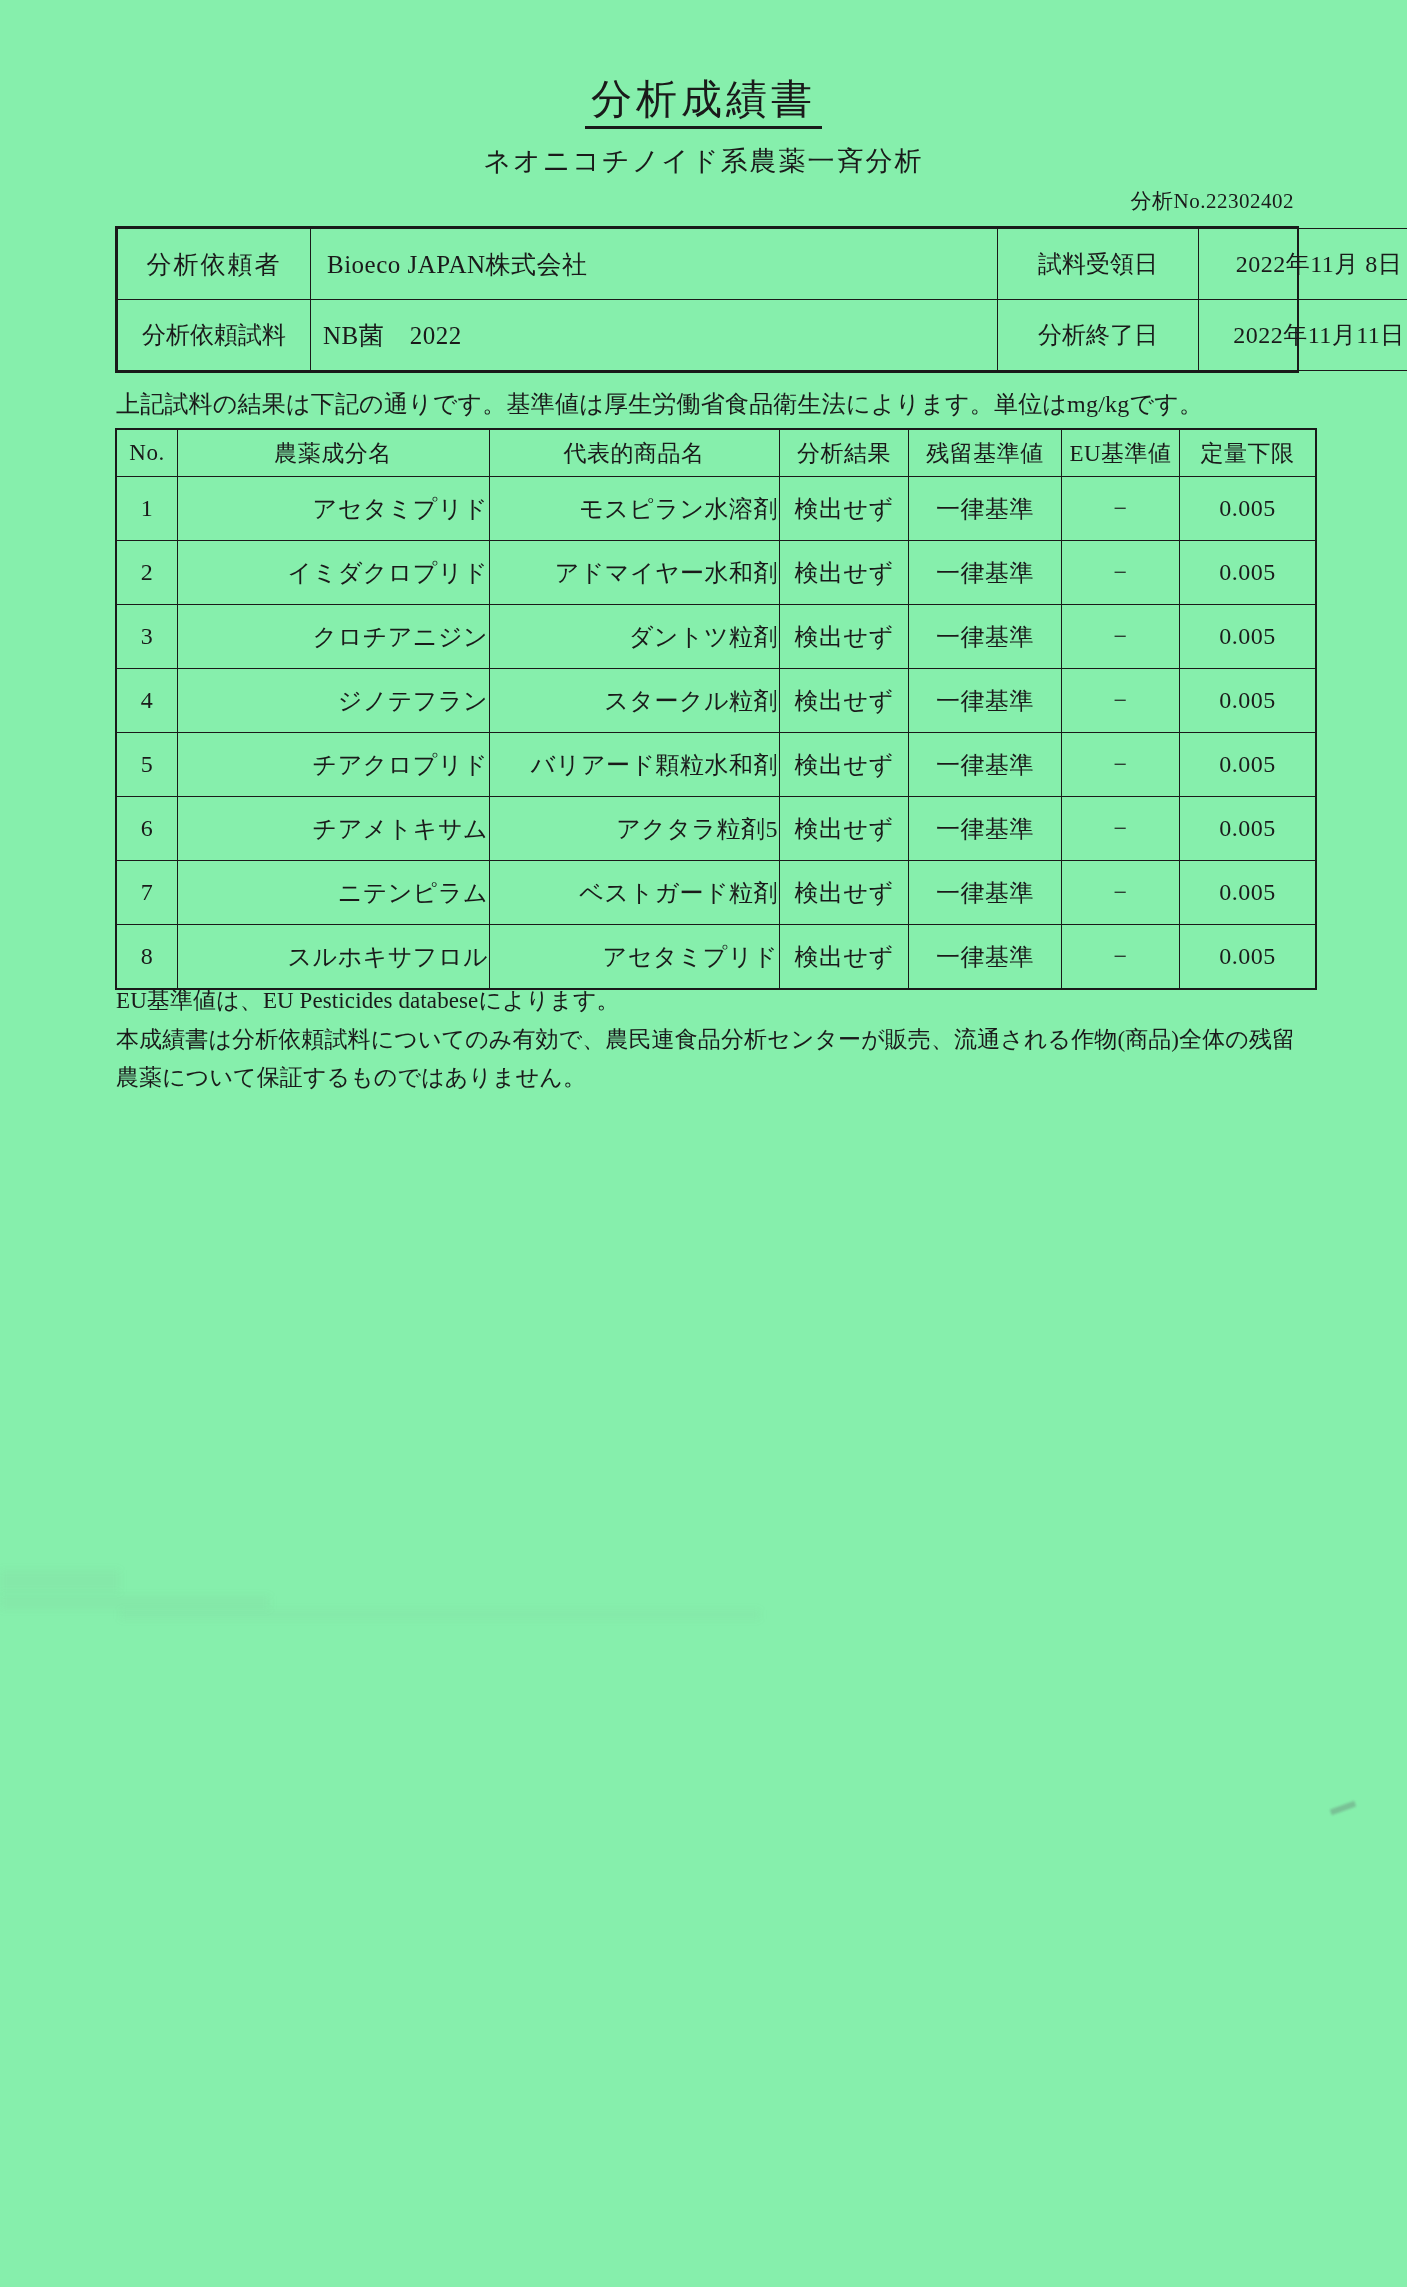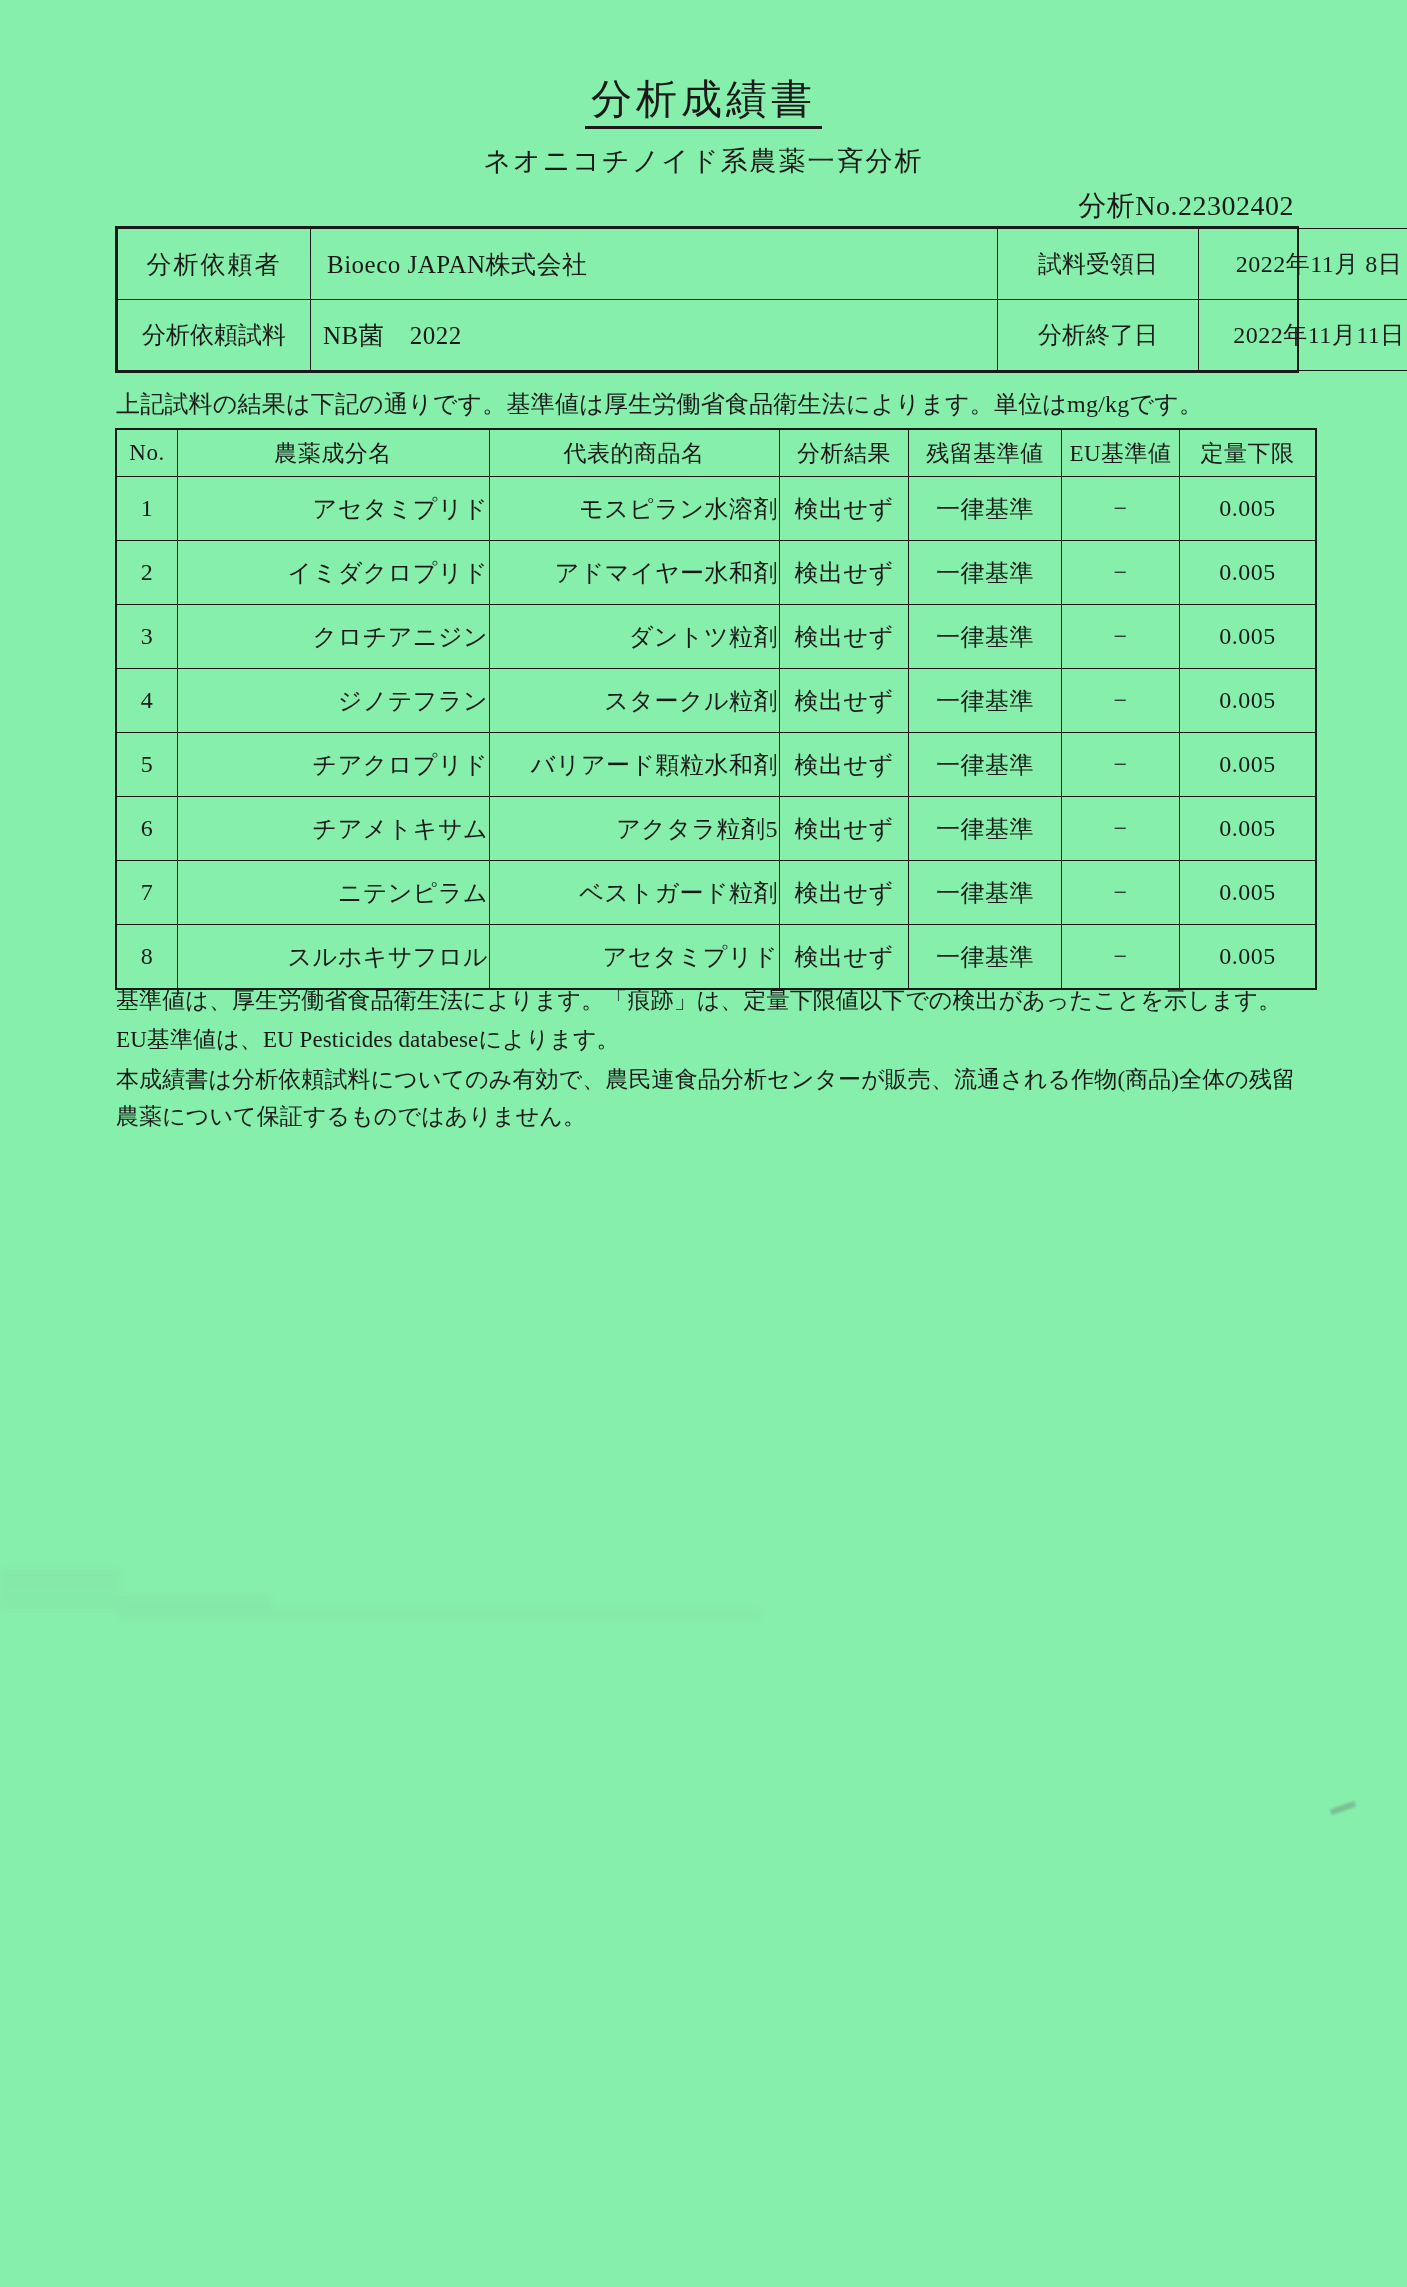--- a/index.html
+++ b/index.html
@@ -44,21 +44,21 @@
     left: 0;
     width: 100%;
     text-align: center;
     font-size: 27px;
     letter-spacing: 2px;
   }
   .analysis-no {
     position: absolute;
     top: 187px;
     right: 113px;
-    font-size: 28px;
+    font-size: 21px;
     letter-spacing: 0.5px;
   }
 
   
   .info-box {
     position: absolute;
     left: 115px;
     top: 226px;
     width: 1180px;
     border: 2px solid #1a1a1a;
@@ -274,21 +274,20 @@
           <td class="col-result">検出せず</td>
           <td class="col-limit">一律基準</td>
           <td class="col-eu">−</td>
           <td class="col-lod">0.005</td>
         </tr>
       </tbody>
   </table>
 
   <div class="footnotes">
     <div class="fn-wrap" id="footnotes-list">
-        <p>基準値は、厚生労働省食品衛生法によります。「痕跡」は、定量下限値以下での検出があったことを示します。</p>
         <p>EU基準値は、EU Pesticides databeseによります。</p>
         <p>本成績書は分析依頼試料についてのみ有効で、農民連食品分析センターが販売、流通される作物(商品)全体の残留農薬について保証するものではありません。</p>
       </div>
   </div>
 
   <div class="scan-smudge sm4"></div>
   <div class="scan-smudge sm1"></div>
   <div class="scan-smudge sm2"></div>
   <div class="scan-smudge sm3"></div>
 

